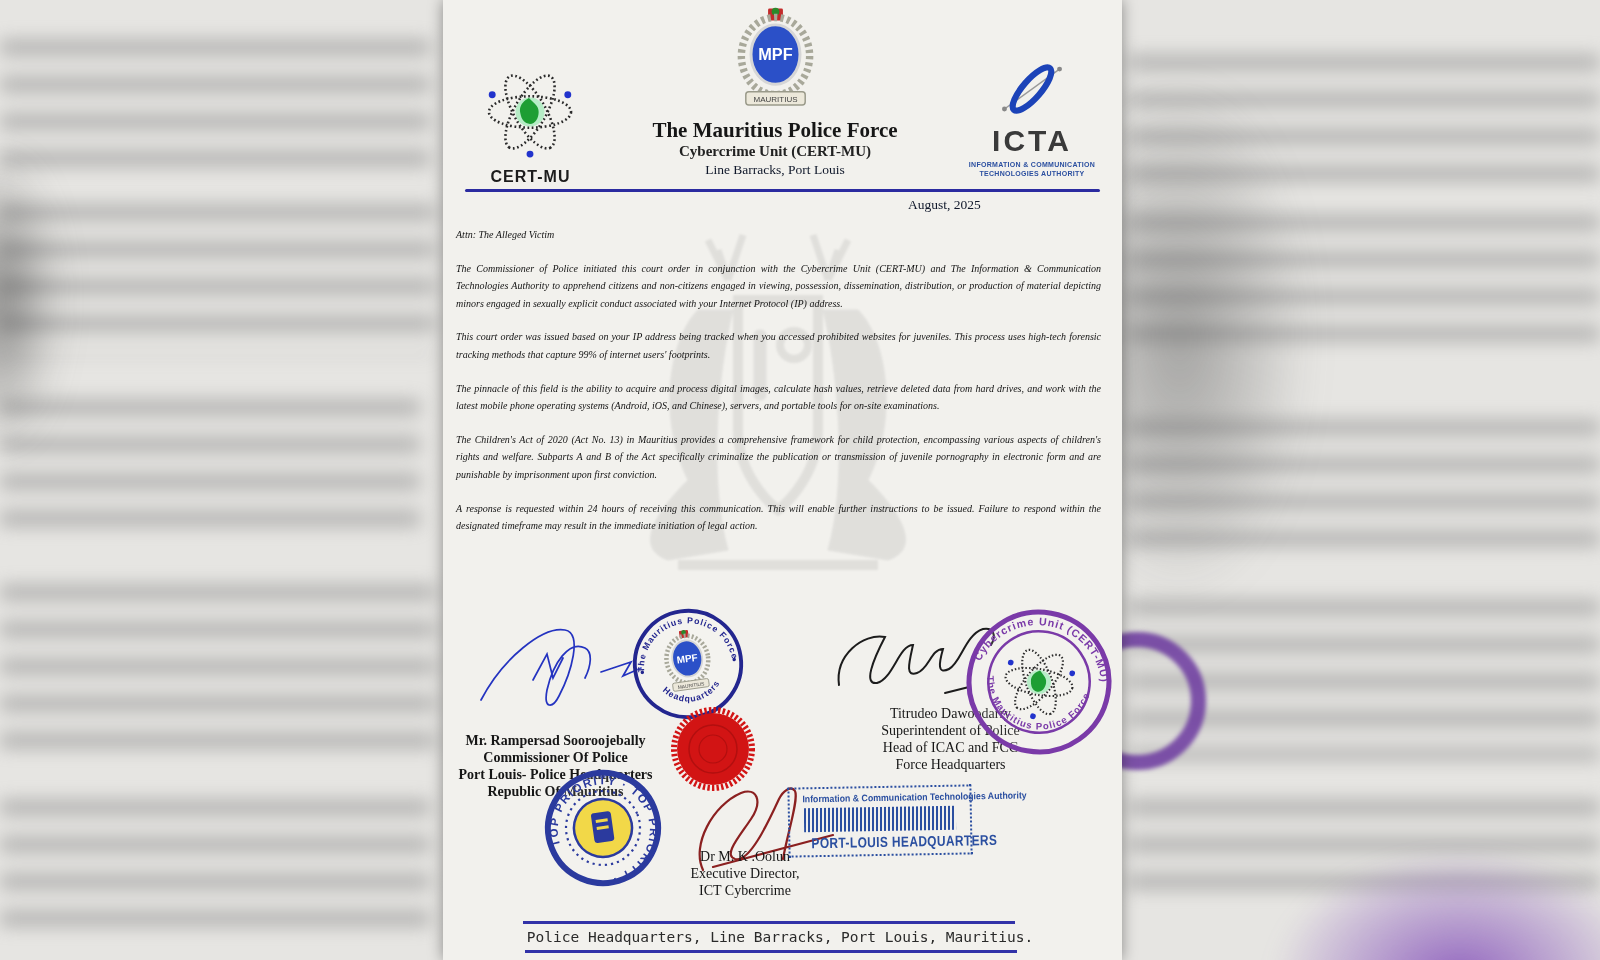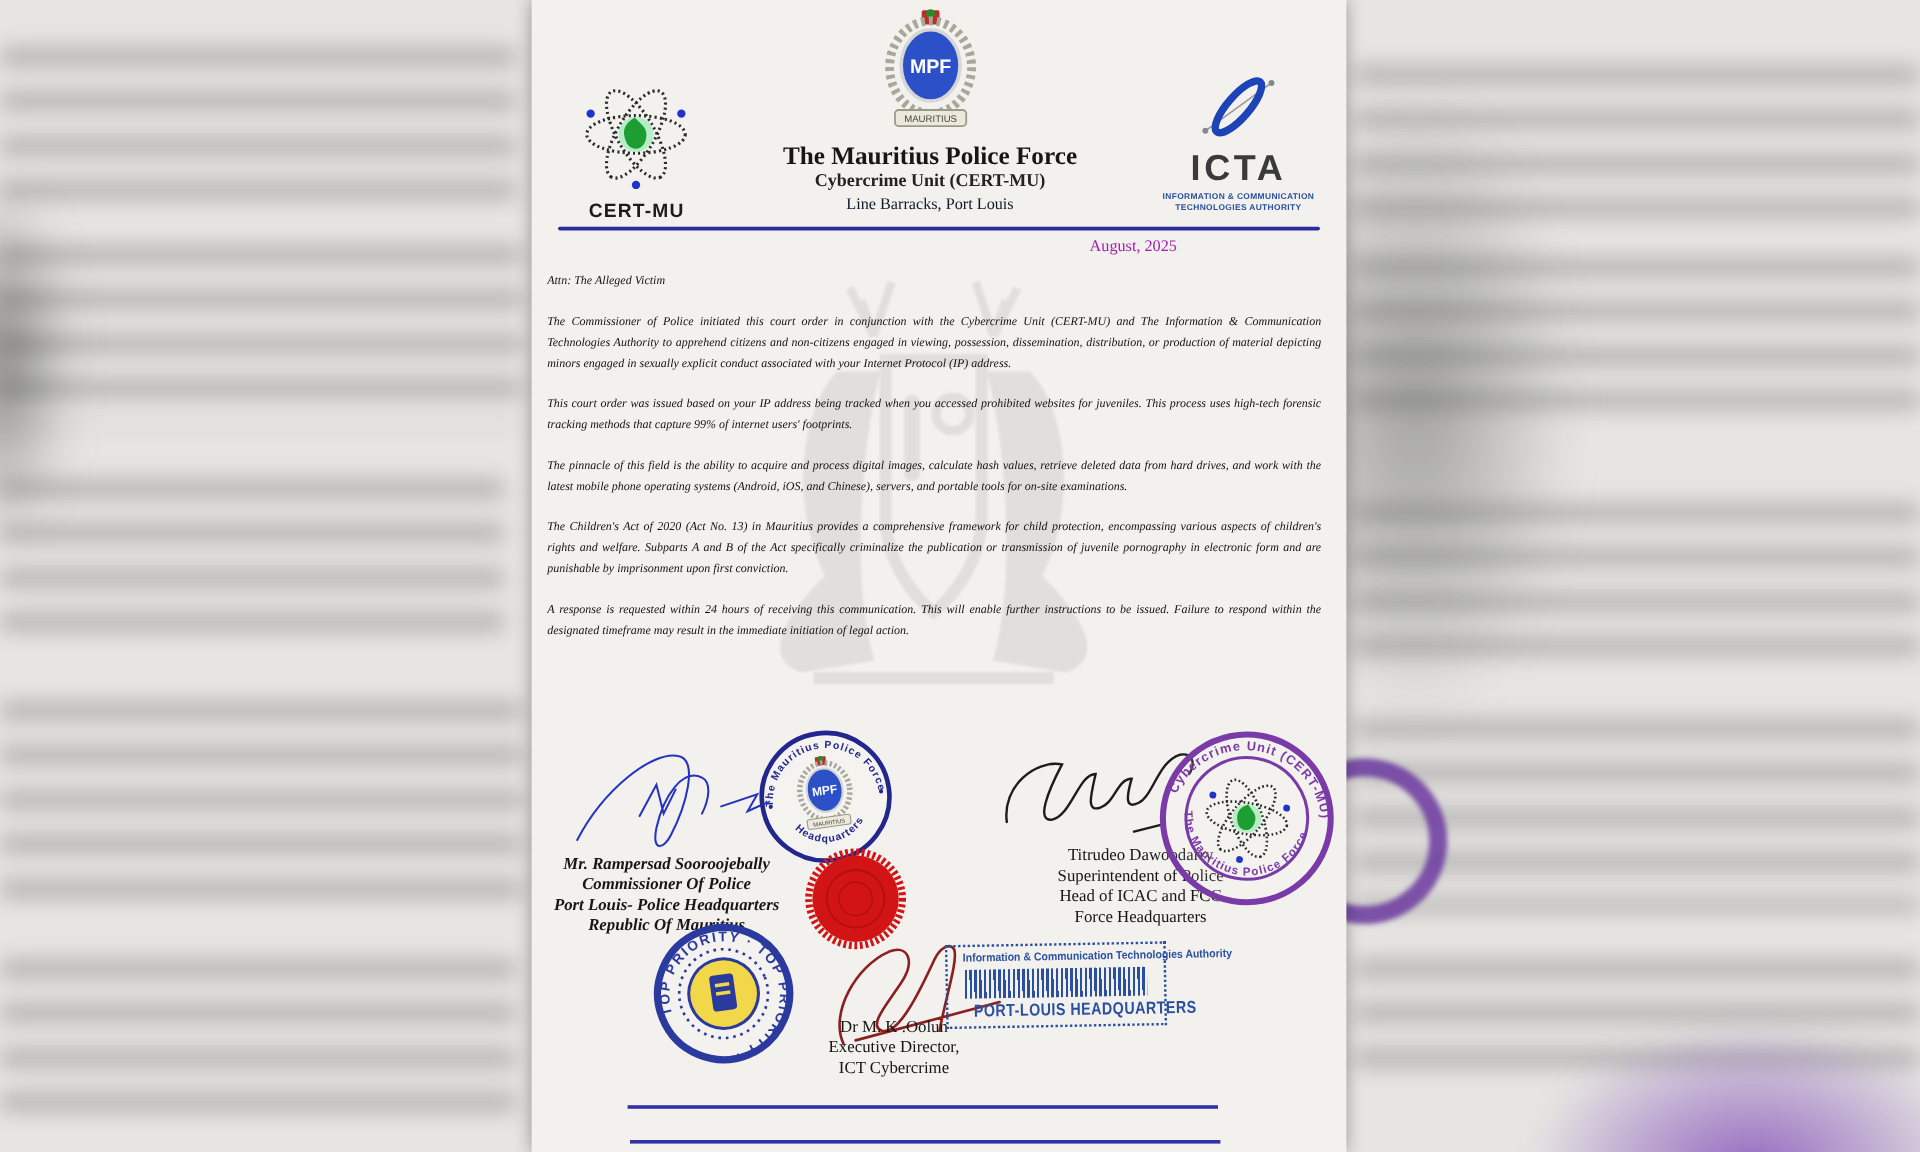--- a/index.html
+++ b/index.html
@@ -25,21 +25,21 @@
   .org-name{font-size:21px;font-weight:bold;color:#161616;}
   .unit-name{font-size:15px;font-weight:bold;color:#222;}
   .addr{font-size:13.5px;color:#0f172a;}
   .certmu-label{font-family:"Liberation Sans",sans-serif;font-weight:bold;font-size:16px;
     letter-spacing:1px;color:#1c1c1c;}
   .icta-acy{font-family:"Liberation Sans",sans-serif;font-weight:bold;font-size:30px;
     letter-spacing:3px;color:#3a3a3a;line-height:1;}
   .icta-cap{font-family:"Liberation Sans",sans-serif;font-weight:bold;font-size:7px;
     color:#2b4fa0;line-height:9px;letter-spacing:.3px;}
   .hrule{height:3px;background:#2b2ba0;border-radius:2px;}
-  .date{font-size:13.5px;color:#a21caf;}
+  .date{font-size:13.5px;color:#0f172a;}
 
   .body-text{position:absolute;left:13px;top:226px;width:645px;color:#131313;
     font-size:10px;line-height:17.6px;font-style:italic;}
   .body-text p{margin:0 0 16px 0;text-align:justify;}
   .body-text p.attn{text-align:left;}
 
   .sig-block{font-size:14px;line-height:17px;color:#161616;text-align:center;font-weight:bold;}
   .sig-block.light{font-weight:normal;}
 
   .wm{opacity:.11;filter:blur(1px);}
@@ -180,21 +180,21 @@
       <use href="#mpf-crest" x="30" y="24" width="60" height="66"></use>
     </svg>
 
     <svg class="abs" style="left:227px;top:706px;" width="86" height="86" viewBox="0 0 86 86">
       <circle cx="43" cy="43" r="36" fill="#d21414"></circle>
       <circle cx="43" cy="43" r="39" fill="none" stroke="#d21414" stroke-width="6" stroke-dasharray="2.4 2.2"></circle>
       <circle cx="43" cy="43" r="24" fill="none" stroke="#b20f0f" stroke-width="1.5"></circle>
       <circle cx="43" cy="43" r="14" fill="none" stroke="#b20f0f" stroke-width="1.2"></circle>
     </svg>
 
-    <div class="abs sig-block" style="left:5px;top:712px;width:215px;font-style:italic;">
+    <div class="abs sig-block" style="left:5px;top:732px;width:215px;">
       <div>Mr. Rampersad Sooroojebally</div>
       <div>Commissioner Of Police</div>
       <div>Port Louis- Police Headquarters</div>
       <div>Republic Of Mauritius</div>
     </div>
 
     <svg class="abs" style="left:390px;top:615px;" width="180" height="95" viewBox="0 0 180 95">
       <path d="M6,70 C2,40 30,18 52,22 C40,45 30,70 44,68 C60,64 66,30 80,30 C76,48 72,62 84,58 C96,54 98,34 110,34 C106,48 104,60 116,54 C128,48 132,20 150,14 C160,12 164,20 158,30 M112,78 l24,-6" fill="none" stroke="#1c1c1c" stroke-width="2" stroke-linecap="round"></path>
     </svg>
 
@@ -248,16 +248,17 @@
       <div>ICT Cybercrime</div>
     </div>
 
     <div class="abs icta-stamp" style="left:345px;top:786px;width:168px;">
       <div class="l1">Information &amp; Communication Technologies Authority</div>
       <div class="barcode"></div>
       <div class="l2">PORT-LOUIS HEADQUARTERS</div>
     </div>
 
     <div class="f-rule" style="left:80px;top:921px;width:492px;"></div>
+    <div class="f-text" style="left:57px;top:929px;width:560px;text-align:center;">Police Headquarters, Line Barracks, Port Louis, Mauritius.</div>
     <div class="f-rule" style="left:82px;top:950px;width:492px;"></div>
 
   </div>
 </div>
 
 </body></html>

